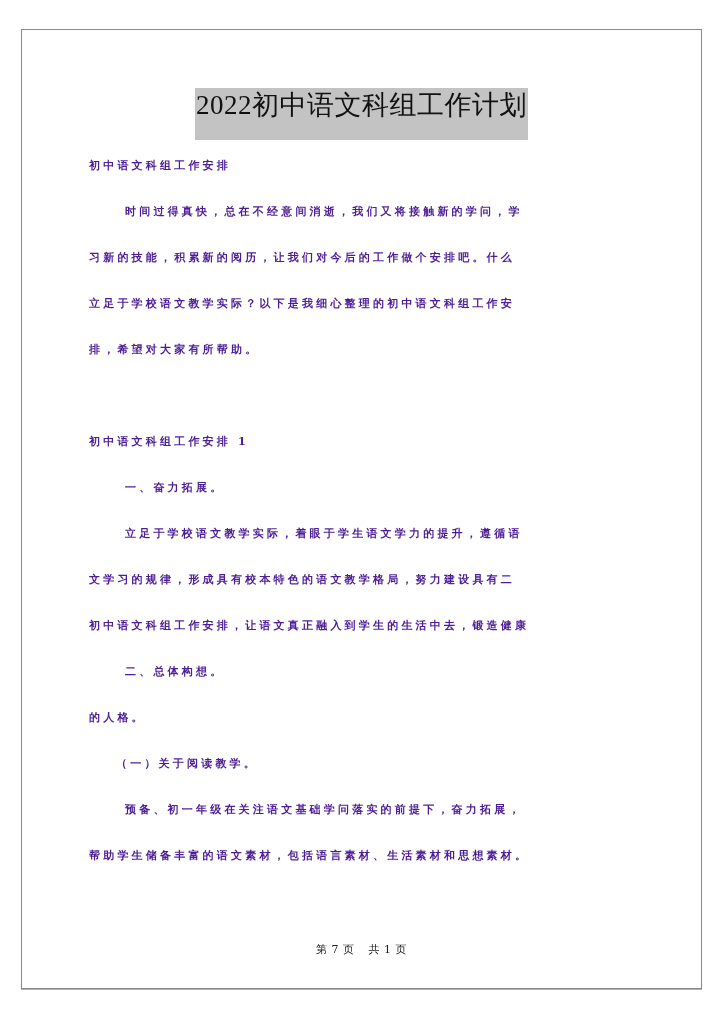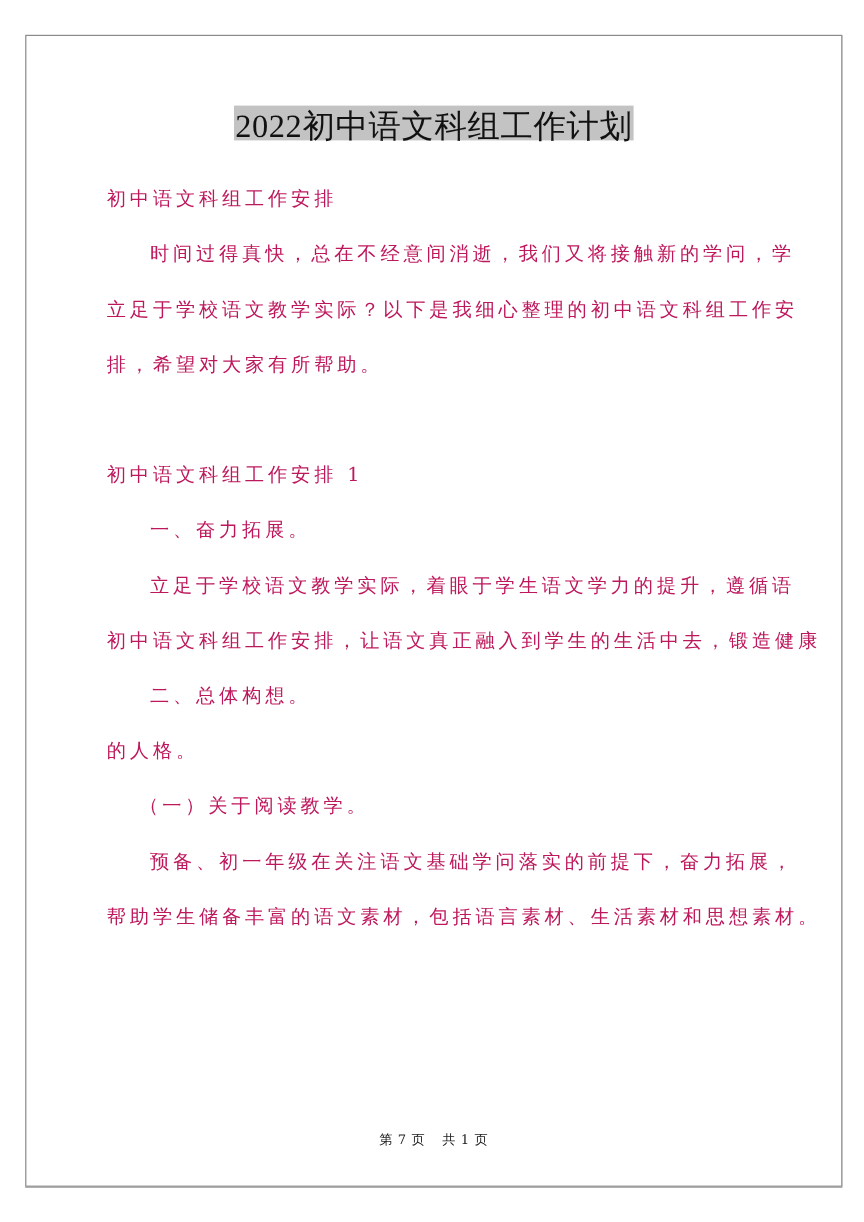--- a/index.html
+++ b/index.html
@@ -31,38 +31,39 @@
     right: 0;
     top: 58px;
     text-align: center;
   }
   .title {
     display: inline-block;
     background: #c3c3c3;
     font-family: "Liberation Serif", "DejaVu Serif", serif;
     font-size: 27px;
     line-height: 35px;
-    height: 29px;
+    height: 52px;
     padding: 0 1px;
     color: #111;
     letter-spacing: 0.5px;
   }
   .body-text {
     position: absolute;
     left: 67px;
     top: 120px;
     width: 548px;
   }
   .line {
-    font-size: 16px;
+    font-size: 11px;
     letter-spacing: 3.2px;
     height: 46px;
     line-height: 32px;
     white-space: nowrap;
-    color: #be185d;
+    color: #4c1d95;
+    font-weight: bold;
   }
   .indent { padding-left: 36px; }
   .indent-sm { padding-left: 27px; }
   .gap { height: 46px; }
   .footer {
     position: absolute;
     left: 0;
     right: 0;
     top: 912px;
     text-align: center;
@@ -77,26 +78,28 @@
 <body>
 
 <div class="page">
   <div class="title-wrap">
     <span class="title">2022初中语文科组工作计划</span>
   </div>
 
   <div class="body-text">
     <div class="line">初中语文科组工作安排</div>
     <div class="line indent">时间过得真快，总在不经意间消逝，我们又将接触新的学问，学</div>
+    <div class="line">习新的技能，积累新的阅历，让我们对今后的工作做个安排吧。什么</div>
     <div class="line">立足于学校语文教学实际？以下是我细心整理的初中语文科组工作安</div>
     <div class="line">排，希望对大家有所帮助。</div>
     <div class="gap"></div>
     <div class="line">初中语文科组工作安排 1</div>
     <div class="line indent">一、奋力拓展。</div>
     <div class="line indent">立足于学校语文教学实际，着眼于学生语文学力的提升，遵循语</div>
+    <div class="line">文学习的规律，形成具有校本特色的语文教学格局，努力建设具有二</div>
     <div class="line">初中语文科组工作安排，让语文真正融入到学生的生活中去，锻造健康</div>
     <div class="line indent">二、总体构想。</div>
     <div class="line">的人格。</div>
     <div class="line indent-sm">（一）关于阅读教学。</div>
     <div class="line indent">预备、初一年级在关注语文基础学问落实的前提下，奋力拓展，</div>
     <div class="line">帮助学生储备丰富的语文素材，包括语言素材、生活素材和思想素材。</div>
   </div>
 
   <div class="footer">
     <span>第 7 页</span><span class="sep"></span><span>共 1 页</span>

